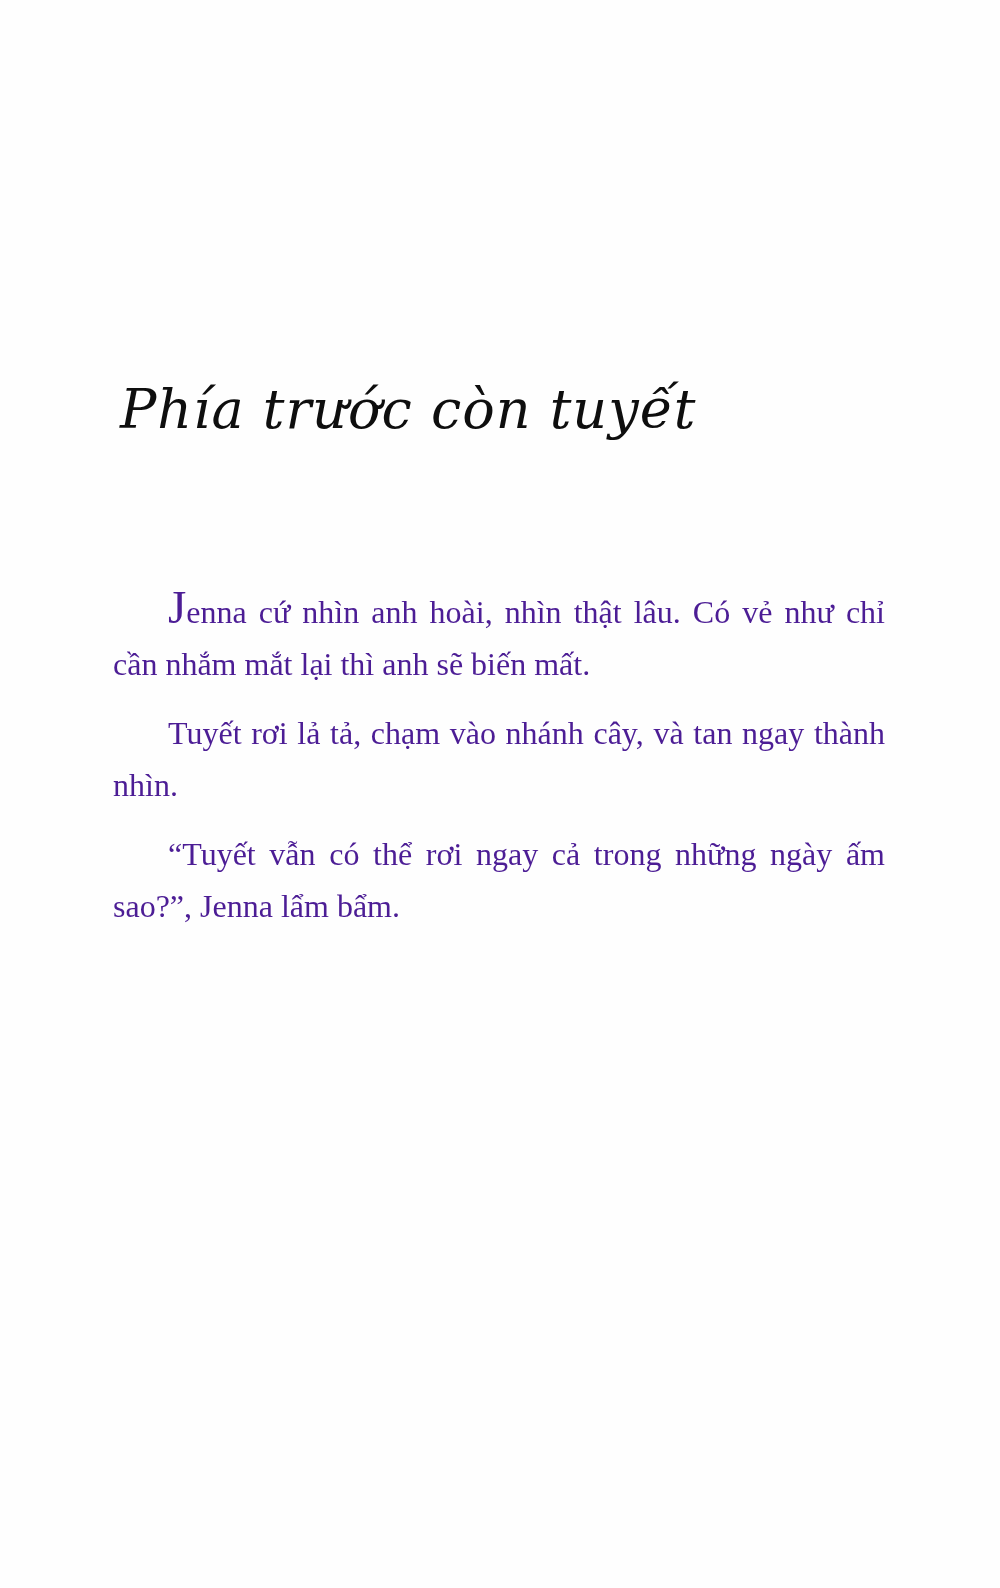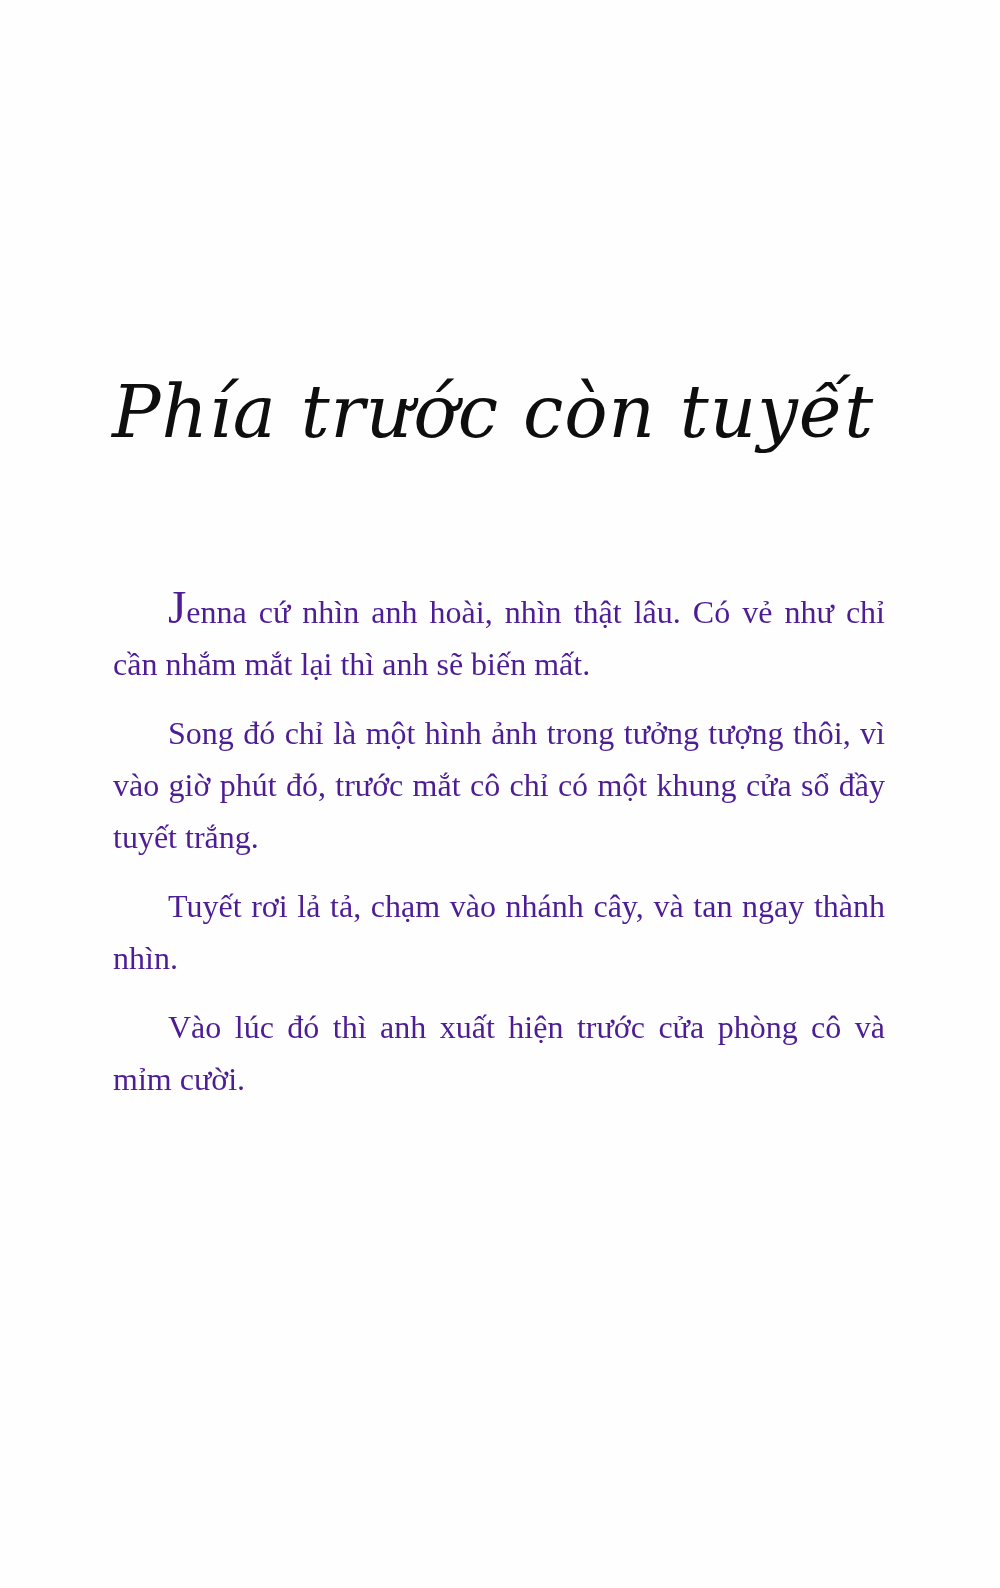--- a/index.html
+++ b/index.html
@@ -13,25 +13,25 @@
     height: 1588px;
     background: #fefefe;
     overflow: hidden;
     color: #131313;
     font-family: "Liberation Serif", serif;
   }
   .chapter-title {
     position: absolute;
     top: 362px;
     left: 104px;
-    margin: 8px;
+    margin: 16px;
     font-family: "DejaVu Serif", serif;
     font-style: italic;
     font-weight: 500;
-    font-size: 72px;
+    font-size: 54px;
     letter-spacing: 1px;
     white-space: nowrap;
     color: #0e0e0e;
   }
   .body-text {
     position: absolute;
     top: 586px;
     left: 113px;
     width: 772px;
     font-size: 32px;
@@ -52,22 +52,21 @@
 <body>
 
 <div class="page">
 
   <h1 class="chapter-title">Phía trước còn tuyết</h1>
 
   <div class="body-text">
 
     <p class="para"><span class="drop-cap">J</span><span>enna cứ nhìn anh hoài, nhìn thật lâu. Có vẻ như chỉ cần nhắm mắt lại thì anh sẽ biến mất.</span></p>
 
-    <p class="para">Song đó chỉ là một hình ảnh trong tưởng tượng thôi, vì vào giờ phút đó, trước mắt cô chỉ có một khung cửa sổ đầy tuyết trắng.</p>
 
     <p class="para">Tuyết rơi lả tả, chạm vào nhánh cây, và tan ngay thành nhìn.</p>
 
+    <p class="para">“Tuyết vẫn có thể rơi ngay cả trong những ngày ấm sao?”, Jenna lẩm bẩm.</p>
 
-    <p class="para">Vào lúc đó thì anh xuất hiện trước cửa phòng cô và mỉm cười.</p>
 
 
   </div>
 </div>
 
 </body></html>

